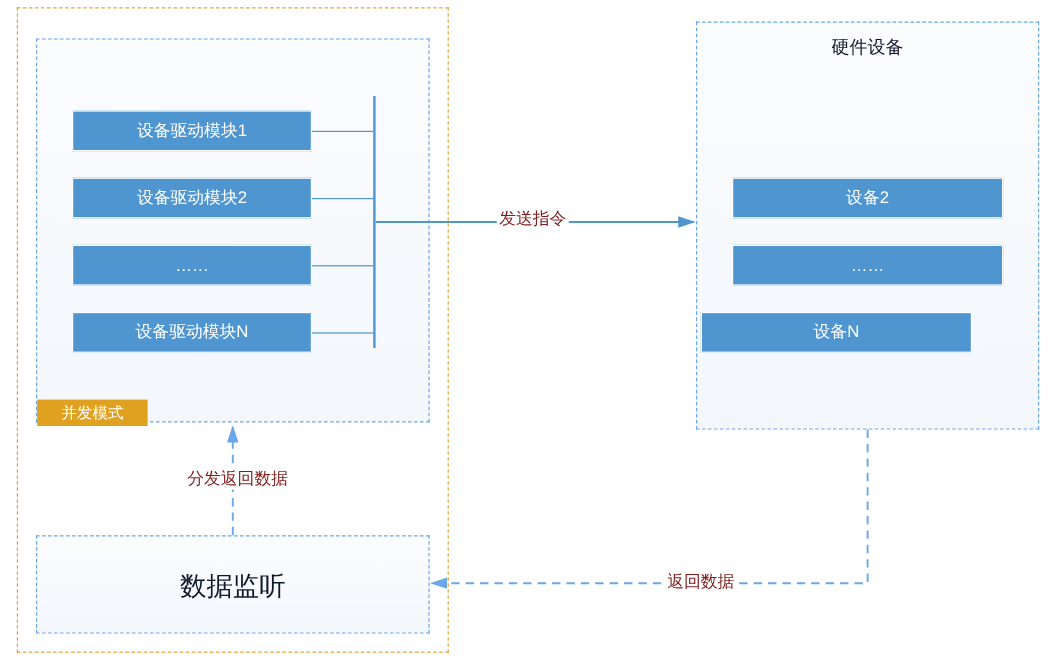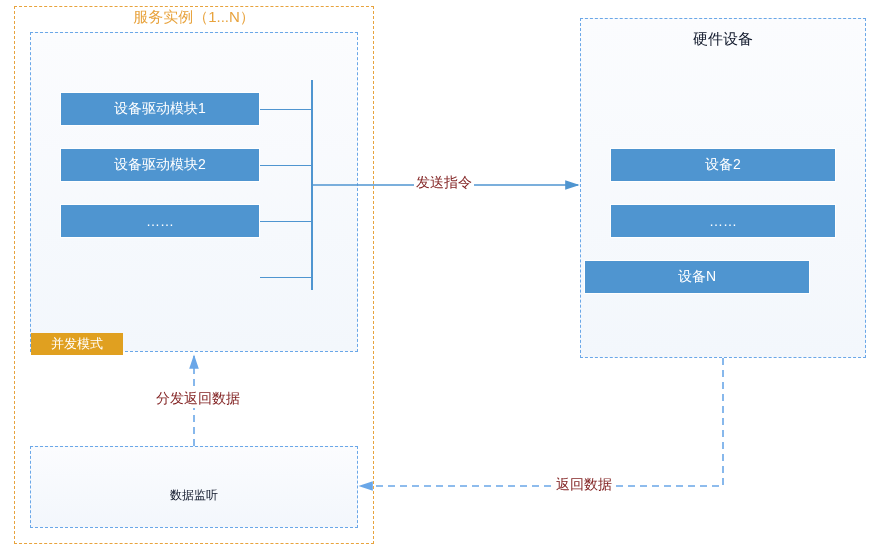--- a/index.html
+++ b/index.html
@@ -21,41 +21,41 @@
   
   .arrow-label{position:absolute;color:#7f1d1d;font-size:14px;background:#fff;padding:0 2px;}
   svg.arrows{position:absolute;left:0;top:0;pointer-events:none;}
 </style>
 </head>
 <body>
 <div class="canvas">
 
 <div class="box dashed-orange" style="left:14px;top:6px;width:360px;height:538px;"></div>
 
-<div class="title" style="left:14px;top:8px;width:360px;color:#e8a33d;">服务实例（1...N）</div>
 
 <div class="box dashed-blue" style="left:30px;top:32px;width:328px;height:320px;"></div>
 
 <div class="bus" style="left:311px;top:80px;height:210px;"></div>
 
 <div class="box bar" style="left:60px;top:92px;width:200px;height:34px;">设备驱动模块1</div>
 <div class="tick" style="left:260px;top:109px;width:51px;"></div>
 
 <div class="box bar" style="left:60px;top:148px;width:200px;height:34px;">设备驱动模块2</div>
 <div class="tick" style="left:260px;top:165px;width:51px;"></div>
 
 <div class="box bar" style="left:60px;top:204px;width:200px;height:34px;">……</div>
 <div class="tick" style="left:260px;top:221px;width:51px;"></div>
 
+<div class="box bar" style="left:60px;top:260px;width:200px;height:34px;">设备驱动模块N</div>
 <div class="tick" style="left:260px;top:277px;width:51px;"></div>
 
 <span class="badge" style="left:31px;top:333px;">并发模式</span>
 
 <div class="box dashed-blue" style="left:30px;top:446px;width:328px;height:82px;"></div>
-<div class="title" style="left:30px;top:474px;width:328px;font-size:12px;margin-top:13px;">数据监听</div>
+<div class="title" style="left:30px;top:474px;width:328px;font-size:22px;">数据监听</div>
 
 <div class="box dashed-blue" style="left:580px;top:18px;width:286px;height:340px;"></div>
 <div class="title" style="left:580px;top:30px;width:286px;">硬件设备</div>
 
 <div class="box bar" style="left:610px;top:148px;width:226px;height:34px;">设备2</div>
 <div class="box bar" style="left:610px;top:204px;width:226px;height:34px;">……</div>
 <div class="box bar" style="left:584px;top:260px;width:226px;height:34px;">设备N</div>
 
 <svg class="arrows" width="881" height="549">
   <defs>

